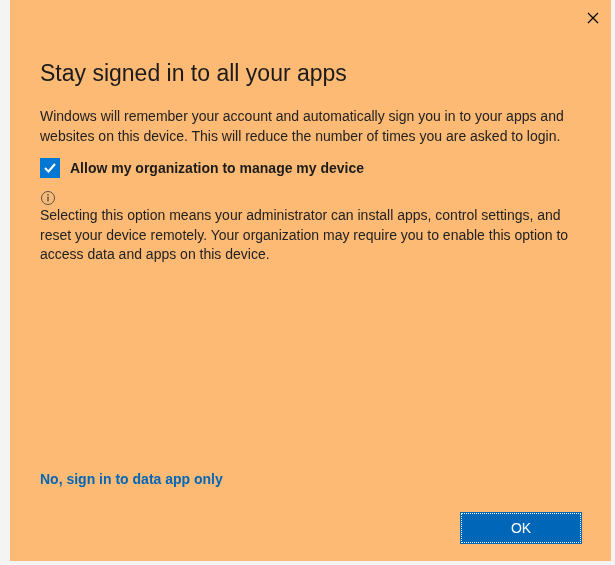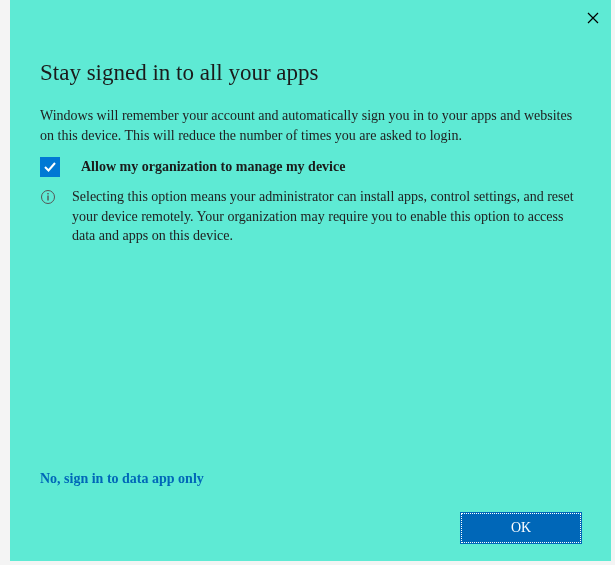--- a/index.html
+++ b/index.html
@@ -8,24 +8,23 @@
       background: #f4f4f4;
       width: 615px;
       height: 565px;
       overflow: hidden;
       position: relative;
     }
     .dialog {
       position: absolute;
       left: 10px; top: 0;
       right: 4px; bottom: 4px;
-      background: #5eead4;
+      background: #fdba74;
       display: flex;
       flex-direction: column;
-      font-family: Liberation Serif, serif;
     }
     .close-row {
       display: flex;
       justify-content: flex-end;
       padding: 6px 6px 0 0;
     }
     .close-btn {
       width: 24px; height: 24px;
       display: flex; align-items: center; justify-content: center;
       cursor: pointer;
@@ -48,43 +47,44 @@
     }
     .desc {
       font-size: 14px;
       color: #222;
       line-height: 1.4;
       margin-bottom: 12px;
     }
     .check-row {
       display: flex;
       align-items: center;
-      gap: 21px;
+      gap: 10px;
       margin-bottom: 10px;
     }
     .checkbox {
       width: 20px; height: 20px;
       background: #0078d4;
       display: flex; align-items: center; justify-content: center;
       cursor: pointer;
       border: none;
     }
     .checkbox svg { display: block; }
     .check-label {
       font-size: 14px;
       font-weight: 600;
       color: #1b1b1b;
     }
     .info-row {
       display: flex;
       align-items: flex-start;
-      gap: 16px;
+      gap: 0;
       font-size: 14px;
       color: #222;
       line-height: 1.4;
+      flex-direction: column;
     }
     .info-icon {
       width: 16px; height: 16px;
       flex-shrink: 0;
       margin-top: 2px;
     }
     .spacer { flex: 1; }
     .link {
       color: #0067b8;
       font-size: 14px;

